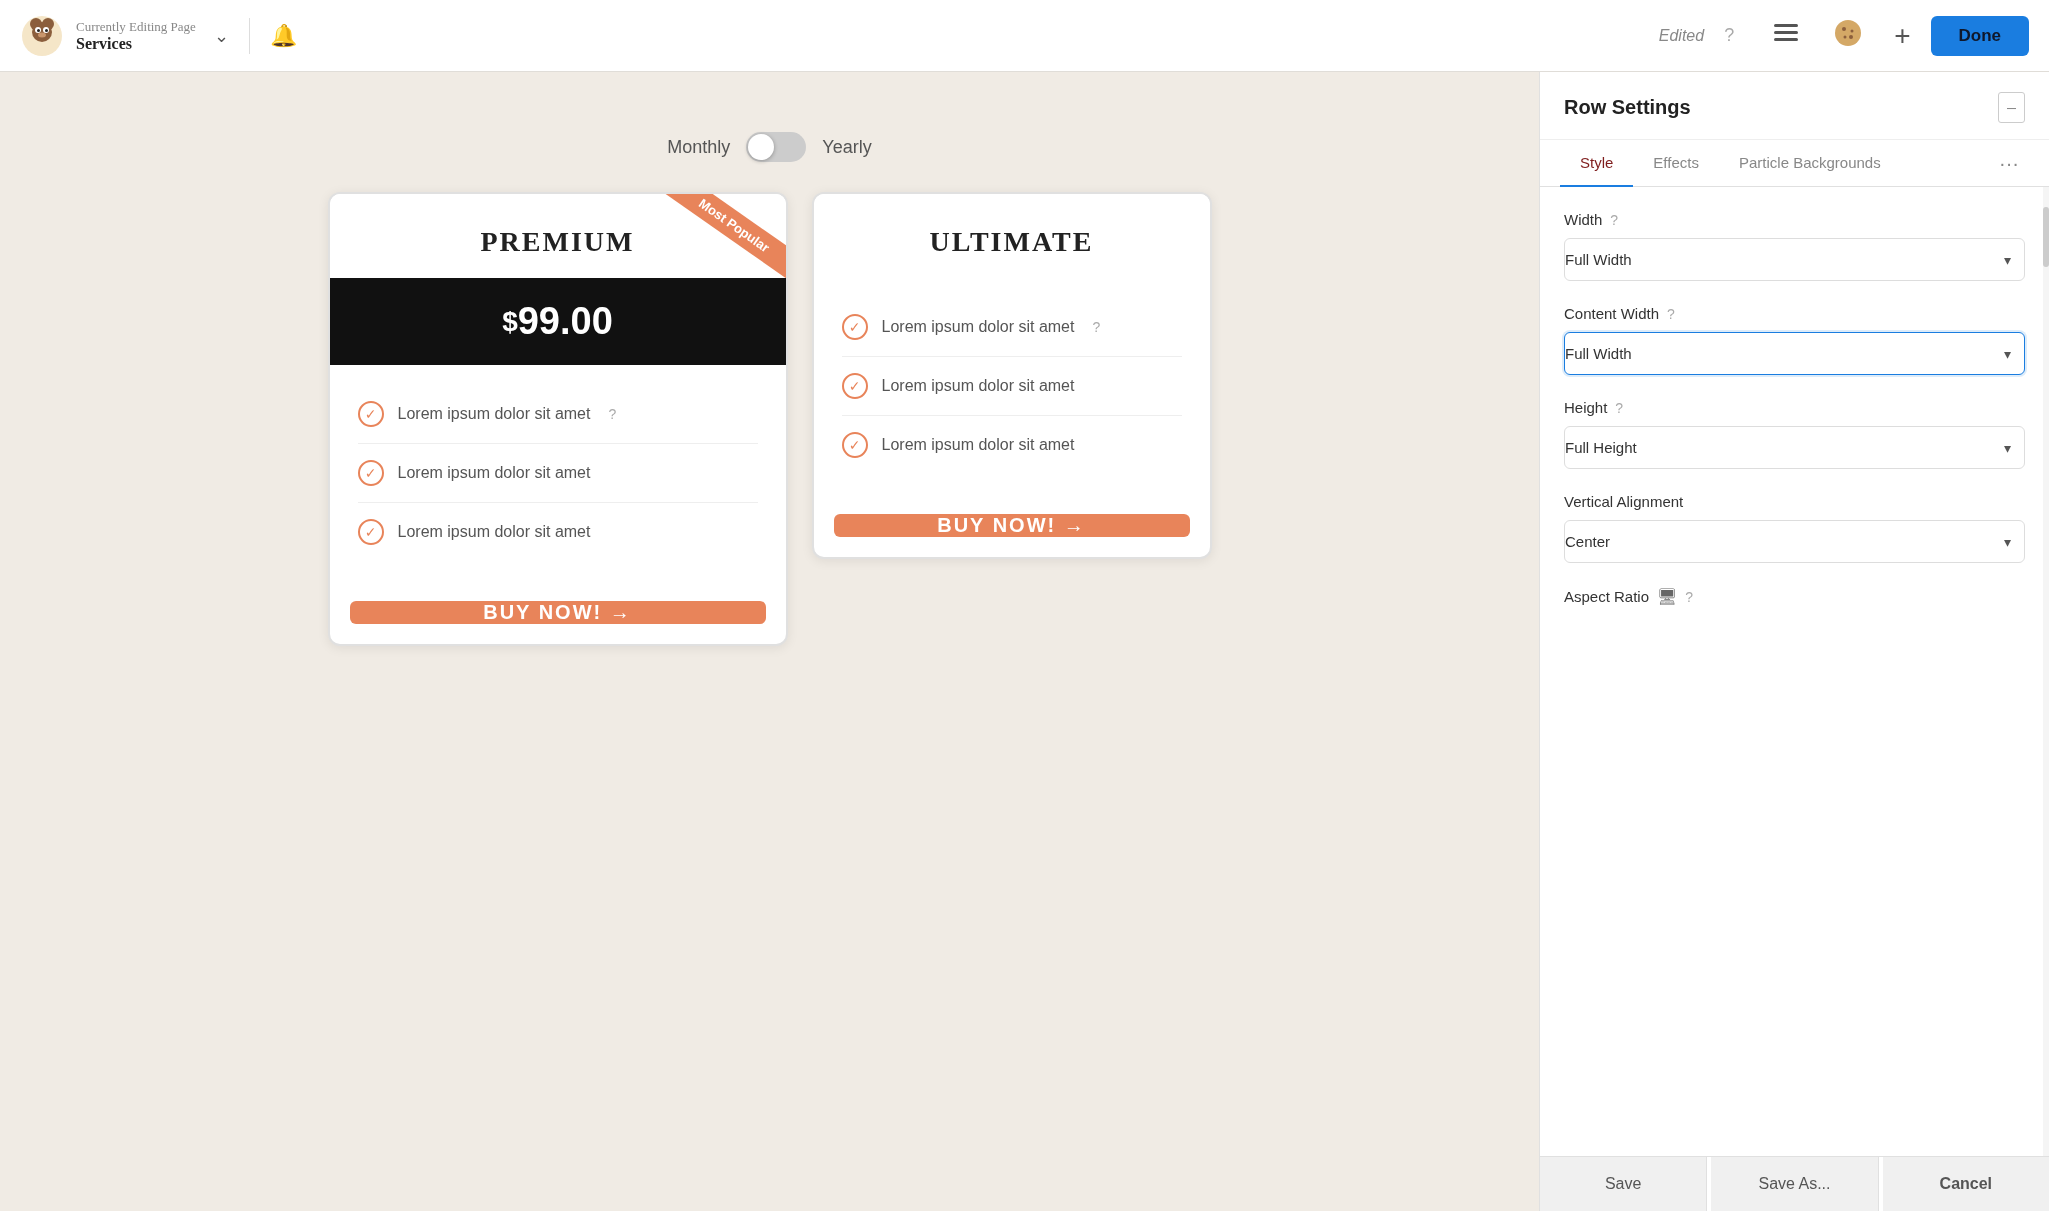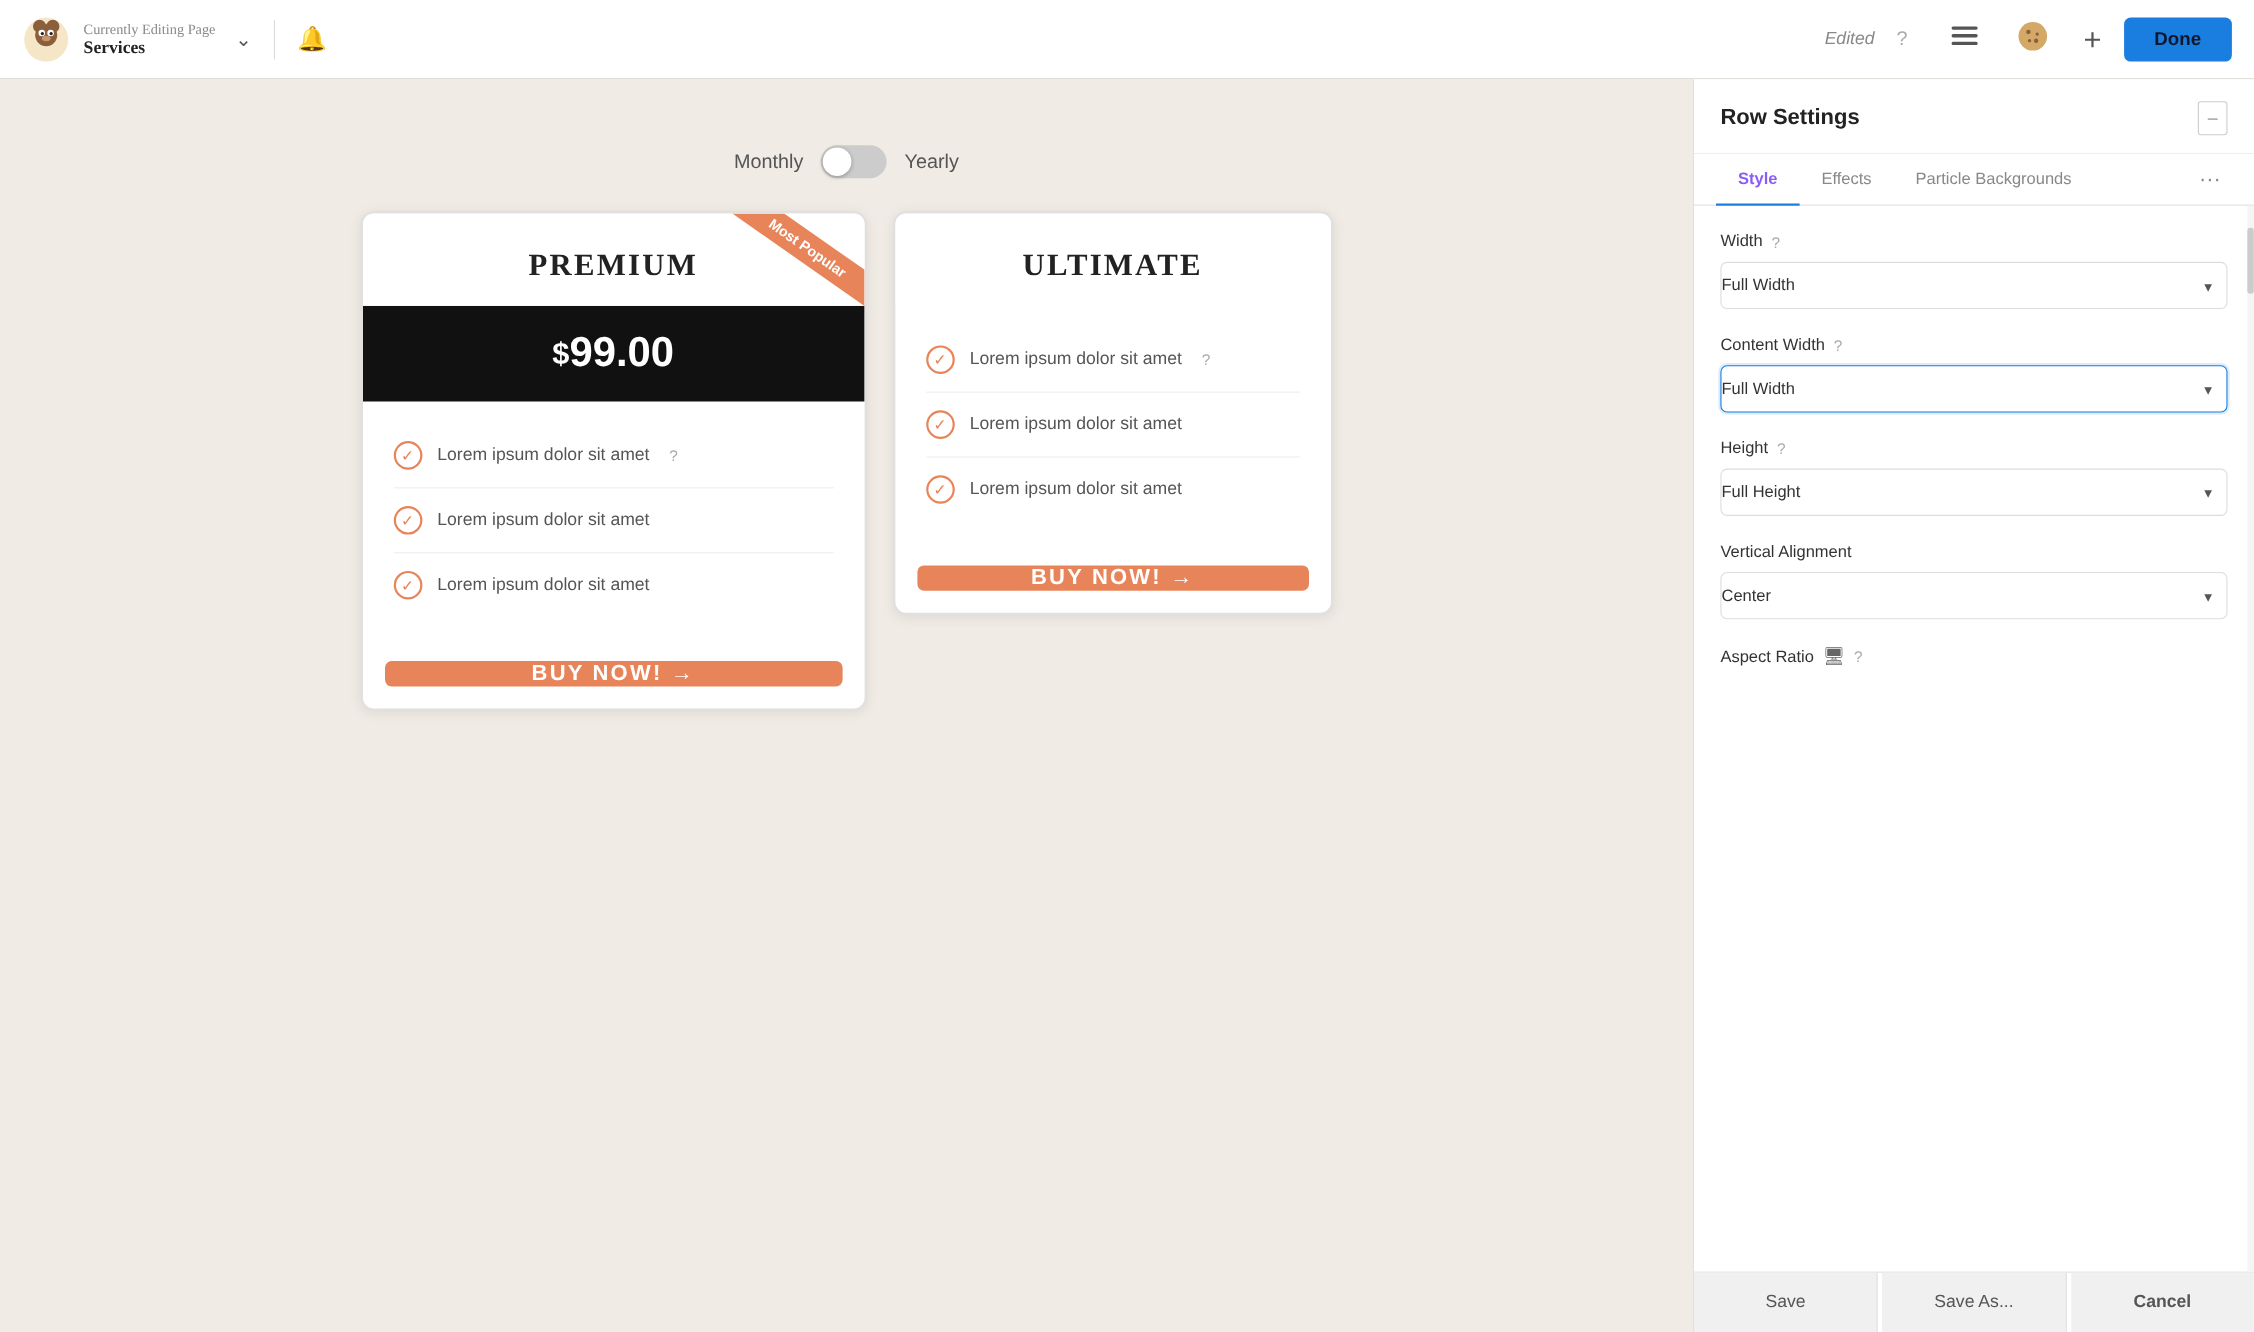--- a/index.html
+++ b/index.html
@@ -119,21 +119,21 @@
 
     
     .panel-tabs {
       display: flex; align-items: center; border-bottom: 1px solid #e0e0e0;
       padding: 0 20px;
     }
     .tab-item {
       padding: 14px 20px; font-size: 15px; color: #888; cursor: pointer;
       border-bottom: 2px solid transparent; margin-bottom: -1px;
     }
-    .tab-item.active { color: #8b5cf6; border-bottom-color: #1a7de0; font-weight: 700; }
+    .tab-item.active { color: #7f1d1d; border-bottom-color: #1a7de0; font-weight: 400; }
     .tab-more { margin-left: auto; font-size: 20px; color: #888; cursor: pointer; padding: 10px; }
 
     
     .panel-content { flex: 1; overflow-y: auto; padding: 24px; }
     .field-group { margin-bottom: 24px; }
     .field-label {
       display: flex; align-items: center; gap: 8px;
       font-size: 15px; color: #333; font-weight: 500; margin-bottom: 10px;
     }
     .field-help { color: #aaa; font-size: 14px; cursor: pointer; }

